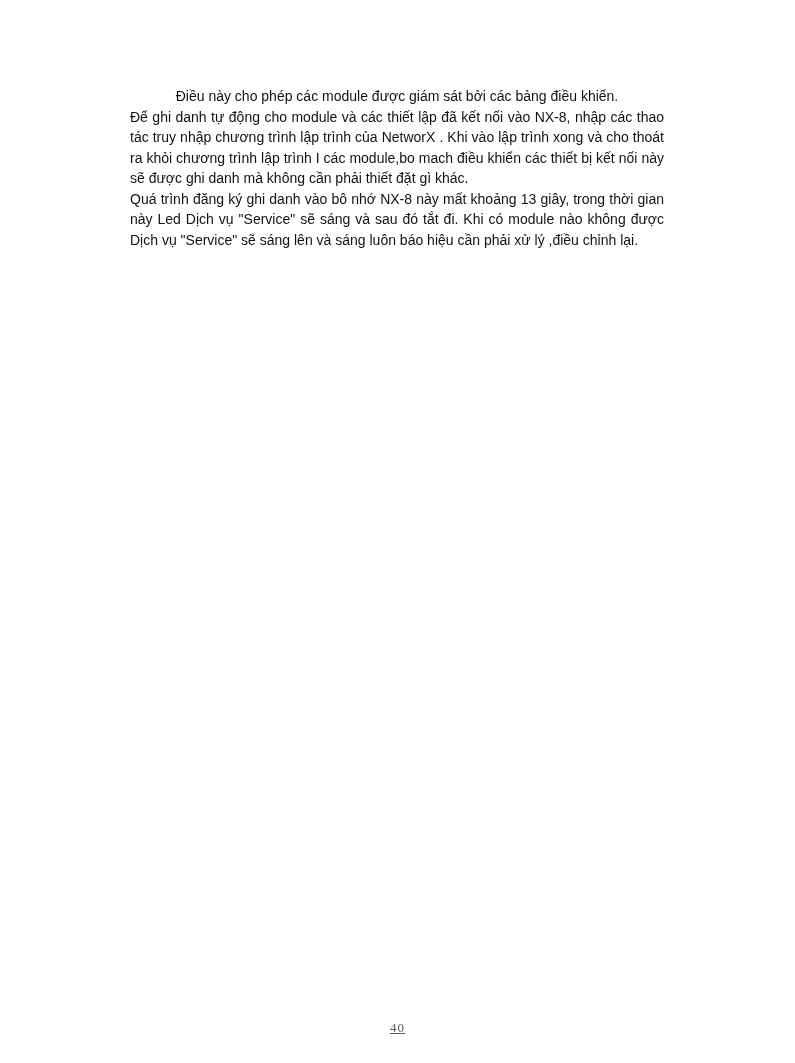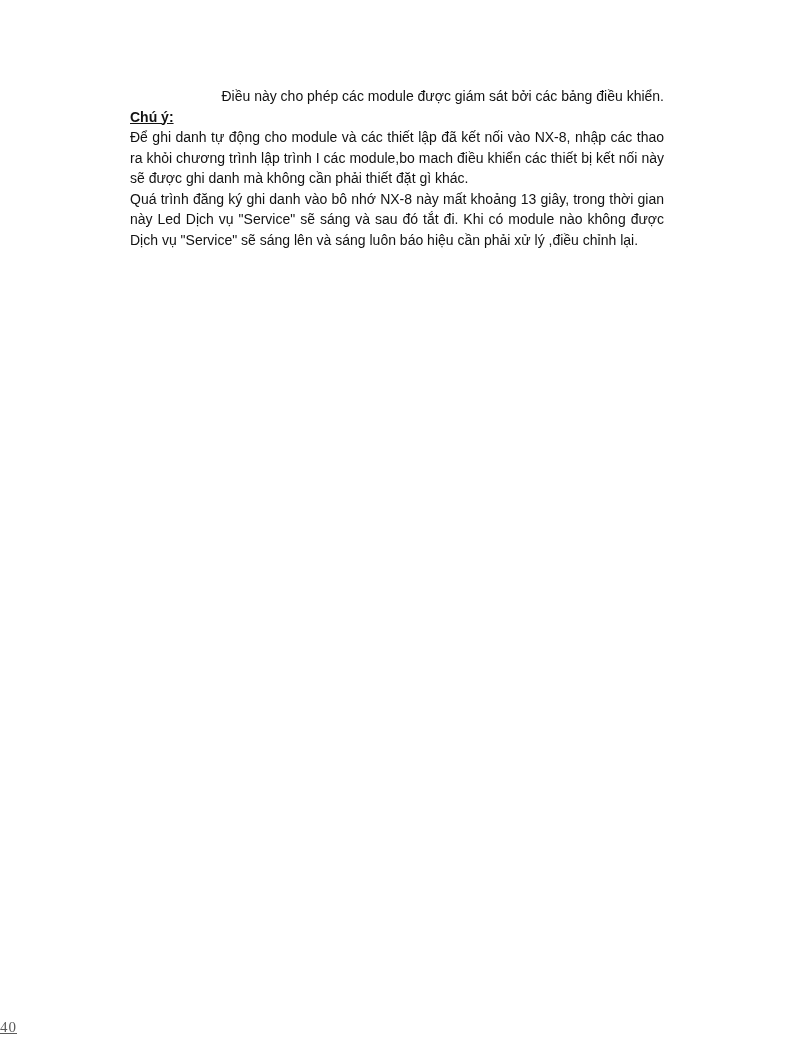--- a/index.html
+++ b/index.html
@@ -19,21 +19,21 @@
   .text-block {
     position: absolute;
     left: 130px;
     top: 86px;
     width: 534px;
     font-size: 14px;
     line-height: 20.5px;
   }
   .intro {
     margin: 0;
-    text-align: right;
+    text-align: center;
   }
   .note-heading {
     margin: 0;
     font-weight: bold;
   }
   .note-heading .underlined {
     text-decoration: underline;
   }
   .para {
     margin: 0;
@@ -44,37 +44,38 @@
   }
   .jline.last {
     text-align: justify;
     text-align-last: left;
   }
   .footer-pagenum {
     position: absolute;
     left: 0;
     right: 0;
     bottom: 27px;
+    text-align: center;
     font-family: "Liberation Serif", "DejaVu Serif", serif;
-    font-size: 15px;
+    font-size: 13px;
     color: #5a5a5a;
     letter-spacing: 1px;
     text-decoration: underline;
   }
 </style>
 </head>
 <body>
 
 <div class="page">
   <div class="text-block">
     <p class="intro">Điều này cho phép các module được giám sát bởi các bảng điều khiển.</p>
-    <p class="note-heading"><span class="underlined">Chú ý:</span></p>
     <div id="paragraphs">
         <div class="para">
           <div class="jline">Để ghi danh tự động cho module và các thiết lập đã kết nối vào NX-8, nhập các thao</div>
+          <div class="jline">tác truy nhập chương trình lập trình của NetworX . Khi vào lập trình xong và cho thoát</div>
           <div class="jline">ra  khỏi chương trình lập trình I các module,bo mach điều khiển các thiết bị kết nối này</div>
           <div class="jline last">sẽ được ghi danh mà không cần phải thiết đặt gì khác.</div>
         </div>
         <div class="para">
           <div class="jline">Quá trình đăng ký ghi danh vào bô nhớ NX-8 này mất khoảng 13 giây, trong thời gian</div>
           <div class="jline">này Led Dịch vụ "Service" sẽ sáng và sau đó tắt đi. Khi có module nào không được</div>
           <div class="jline last">Dịch vụ "Service"  sẽ sáng lên và sáng luôn báo hiệu cần phải xử lý ,điều chỉnh lại.</div>
         </div>
       </div>
   </div>

